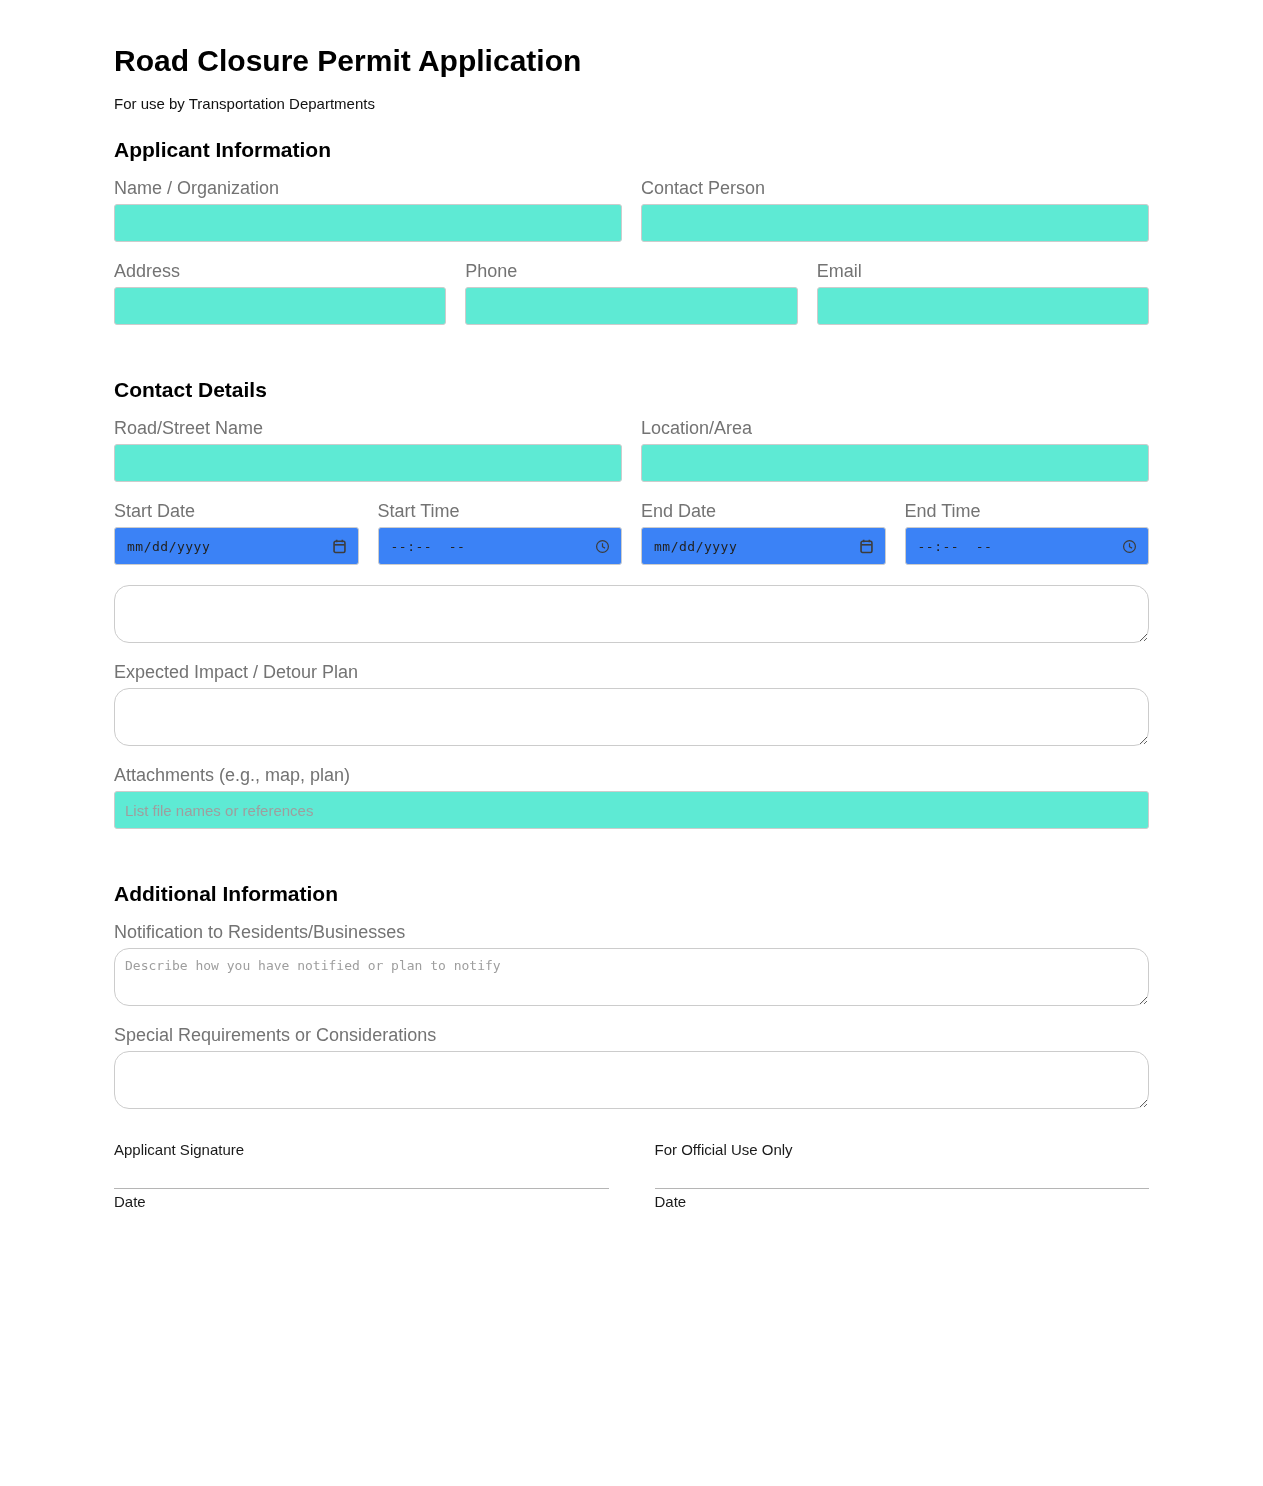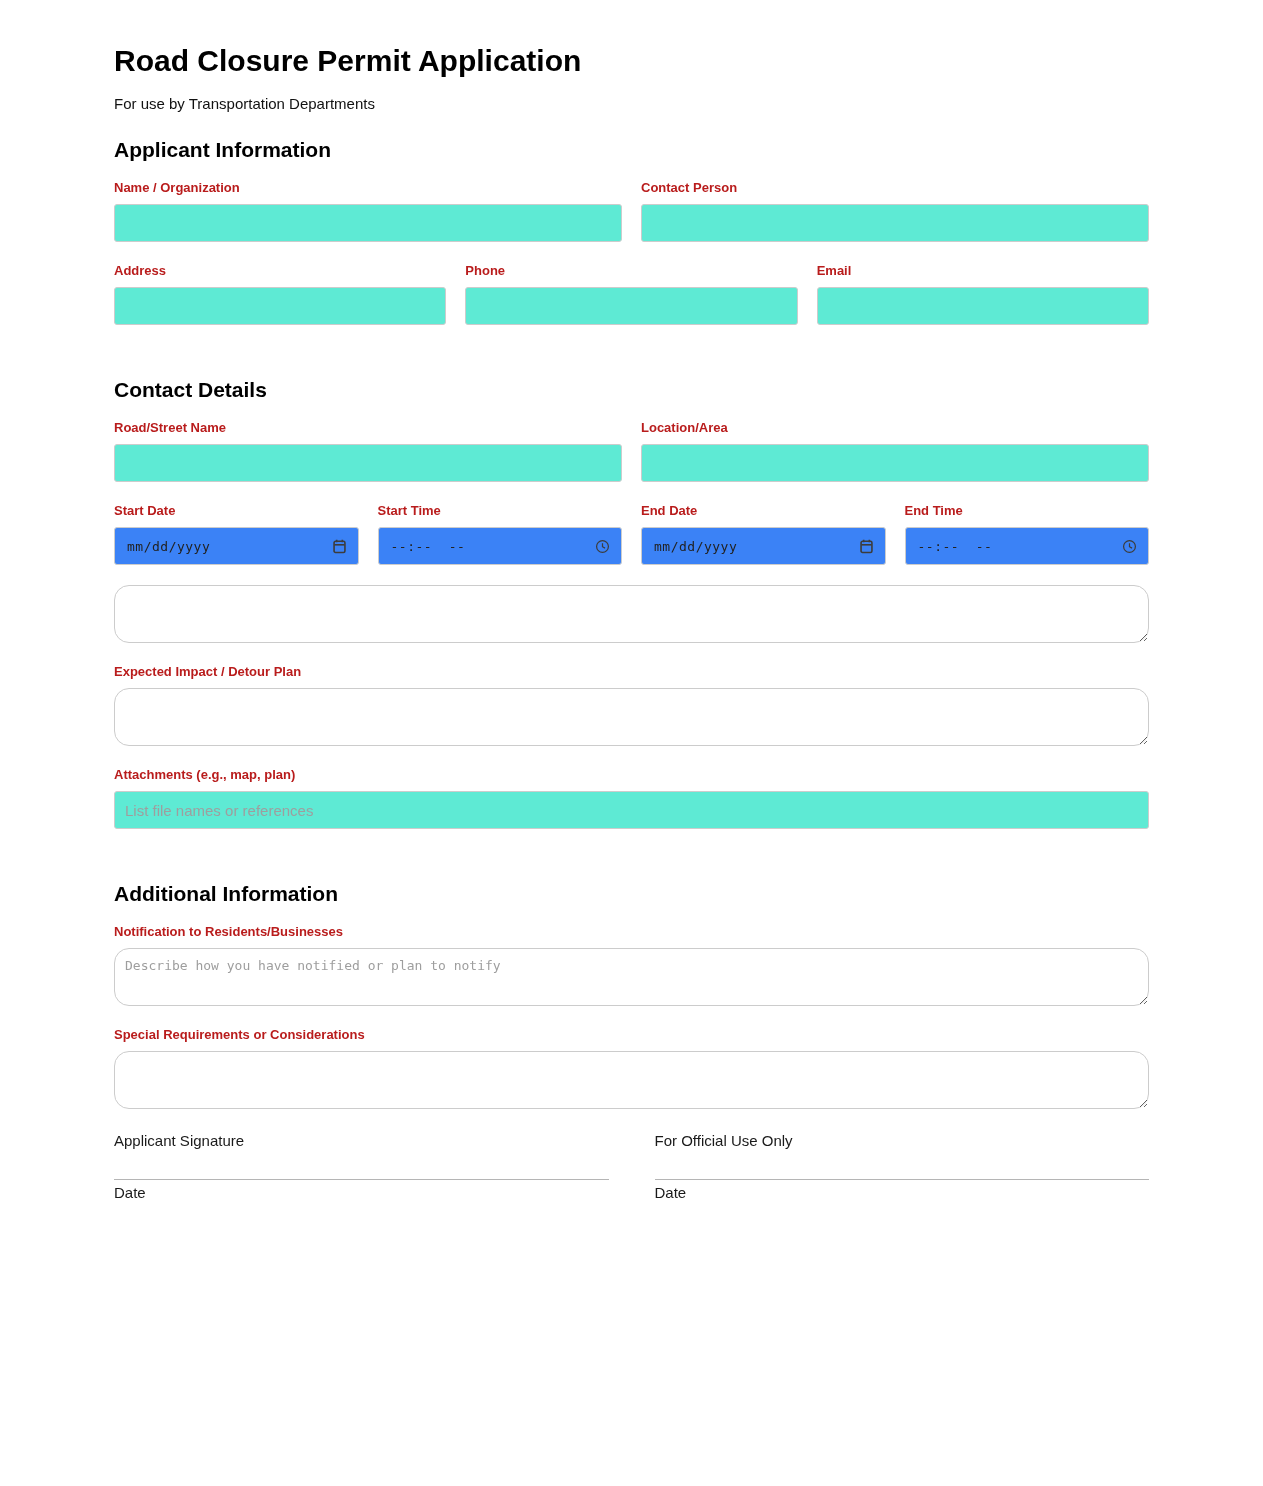--- a/index.html
+++ b/index.html
@@ -42,25 +42,24 @@
     gap: 19px;
     margin-top: 16px;
   }
   .row.mt20 { margin-top: 20px; }
   .cols-2 { grid-template-columns: 1fr 1fr; }
   .cols-3 { grid-template-columns: repeat(3, 1fr); }
   .cols-4 { grid-template-columns: repeat(4, 1fr); }
 
   .field-label {
     display: block;
-    font-size: 13px;
-    line-height: 18px;
-    color: #b91c1c;
+    font-size: 18px;
+    line-height: 18px;
+    color: #737373;
     margin-bottom: 7px;
-    font-weight: bold;
   }
   input.text-input {
     width: 100%;
     height: 38px;
     border: 1px solid #cccccc;
     border-radius: 3px;
     padding: 0 10px;
     font-family: "Liberation Sans", sans-serif;
     font-size: 15px;
     color: #1a1a1a;
@@ -102,21 +101,21 @@
     color: #222;
     white-space: pre;
   }
   .picker-input .picker-icon { display: flex; align-items: center; }
   .picker-input .picker-icon svg { display: block; }
 
   .sig-grid {
     display: grid;
     grid-template-columns: 1fr 1fr;
     gap: 46px;
-    margin-top: 23px;
+    margin-top: 32px;
   }
   .sig-label {
     font-size: 15px;
     line-height: 18px;
     color: #1a1a1a;
   }
   .sig-line {
     margin-top: 29px;
     border-top: 1px solid #b5b5b5;
     height: 0;

